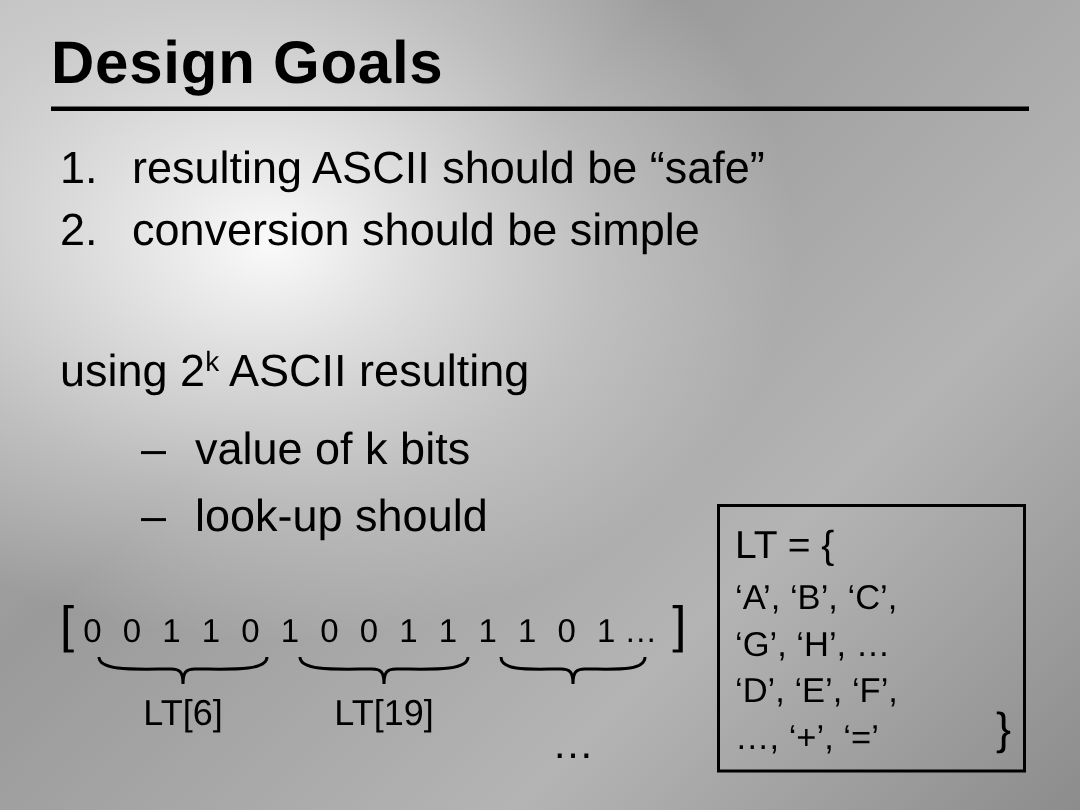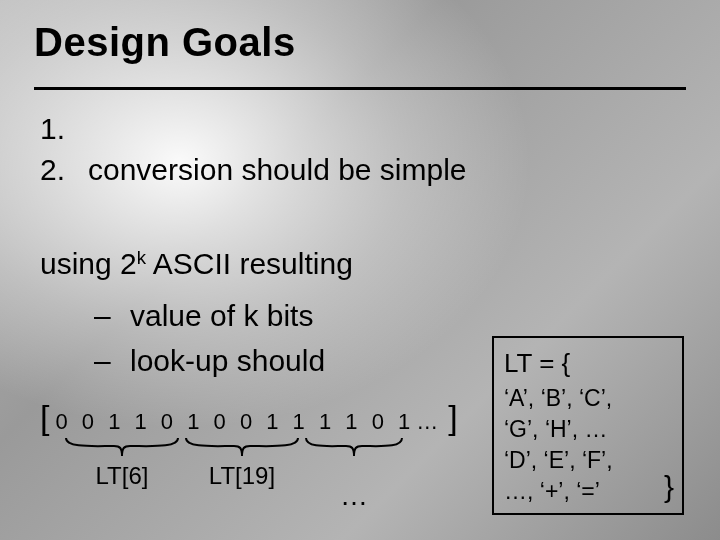--- a/index.html
+++ b/index.html
@@ -10,68 +10,69 @@
       radial-gradient(ellipse 500px 380px at 25% 30%, rgba(255,255,255,.95) 0%, rgba(255,255,255,.3) 45%, rgba(255,255,255,0) 70%),
       linear-gradient(135deg,#b9b9b9 0%,#9a9a9a 35%,#b4b4b4 70%,#8c8c8c 100%);
     color:#000;
     position:relative;
     overflow:hidden;
   }
   .slide{padding:20px 34px 0 34px;}
   .title{
     font-size:40px;font-weight:700;
     border-bottom:3px solid #000;
-    padding:0 0 22px 0;margin:0 0 18px 0;
+    padding:0 0 6px 0;margin:0 0 18px 0;
     letter-spacing:.5px;
   }
   .ol{font-size:30px;line-height:1.38;margin:0 0 14px 6px}
   .ol .row{display:flex}
   .ol .num{width:48px;flex:none}
   .p1{font-size:30px;line-height:1.3;margin:0 0 10px 6px}
   .sup{font-size:.62em;position:relative;top:-0.55em}
   .dash{font-size:30px;line-height:1.5;margin:0 0 10px 60px}
   .dash .row{display:flex}
   .dash .d{width:36px;flex:none}
 
   .lower{position:absolute;left:34px;right:34px;top:398px;height:130px}
   .bits{
     font-size:30px;letter-spacing:0;
     display:flex;align-items:baseline;white-space:nowrap;
   }
   .br{font-size:34px;margin:0 6px}
   .bitstr span{font-size:22px;letter-spacing:4px;font-family:Liberation Sans, sans-serif}
   .ell{font-size:22px;letter-spacing:4px;margin-left:2px}
-  .braces{position:absolute;left:30px;top:38px;display:flex;gap:0}
+  .braces{position:absolute;left:30px;top:38px;display:flex;gap:14px}
   .brace{
     position:relative;text-align:center;font-size:24px;color:#000;
   }
   .brace svg{display:block}
   .blabel{font-size:24px;margin-top:4px}
   .b3label{font-size:28px;margin-top:22px}
 
   .ltbox{
     position:absolute;right:36px;top:336px;
     width:168px;
     border:2px solid #000;background:rgba(255,255,255,.0);
-    padding:8px 10px 6px 10px;
+    padding:8px 24px 6px 10px;
     font-size:23px;line-height:1.35;
   }
   .lthead{font-size:26px;margin-bottom:2px}
   .ltrow{white-space:nowrap}
   .ltclose{position:absolute;right:8px;bottom:6px;font-size:30px}
 </style>
 </head>
 <body>
 
 <div class="slide">
   <h1 class="title">Design Goals</h1>
 
   <div class="ol">
     <div class="row">
       <div class="num">1.</div>
+      <div>resulting ASCII should be “safe”</div>
     </div>
     <div class="row">
       <div class="num">2.</div>
       <div>conversion should be simple</div>
     </div>
   </div>
 
   <div class="p1">
     <br>
     <span>using 2</span><span class="sup">k</span><span> ASCII resulting</span>

